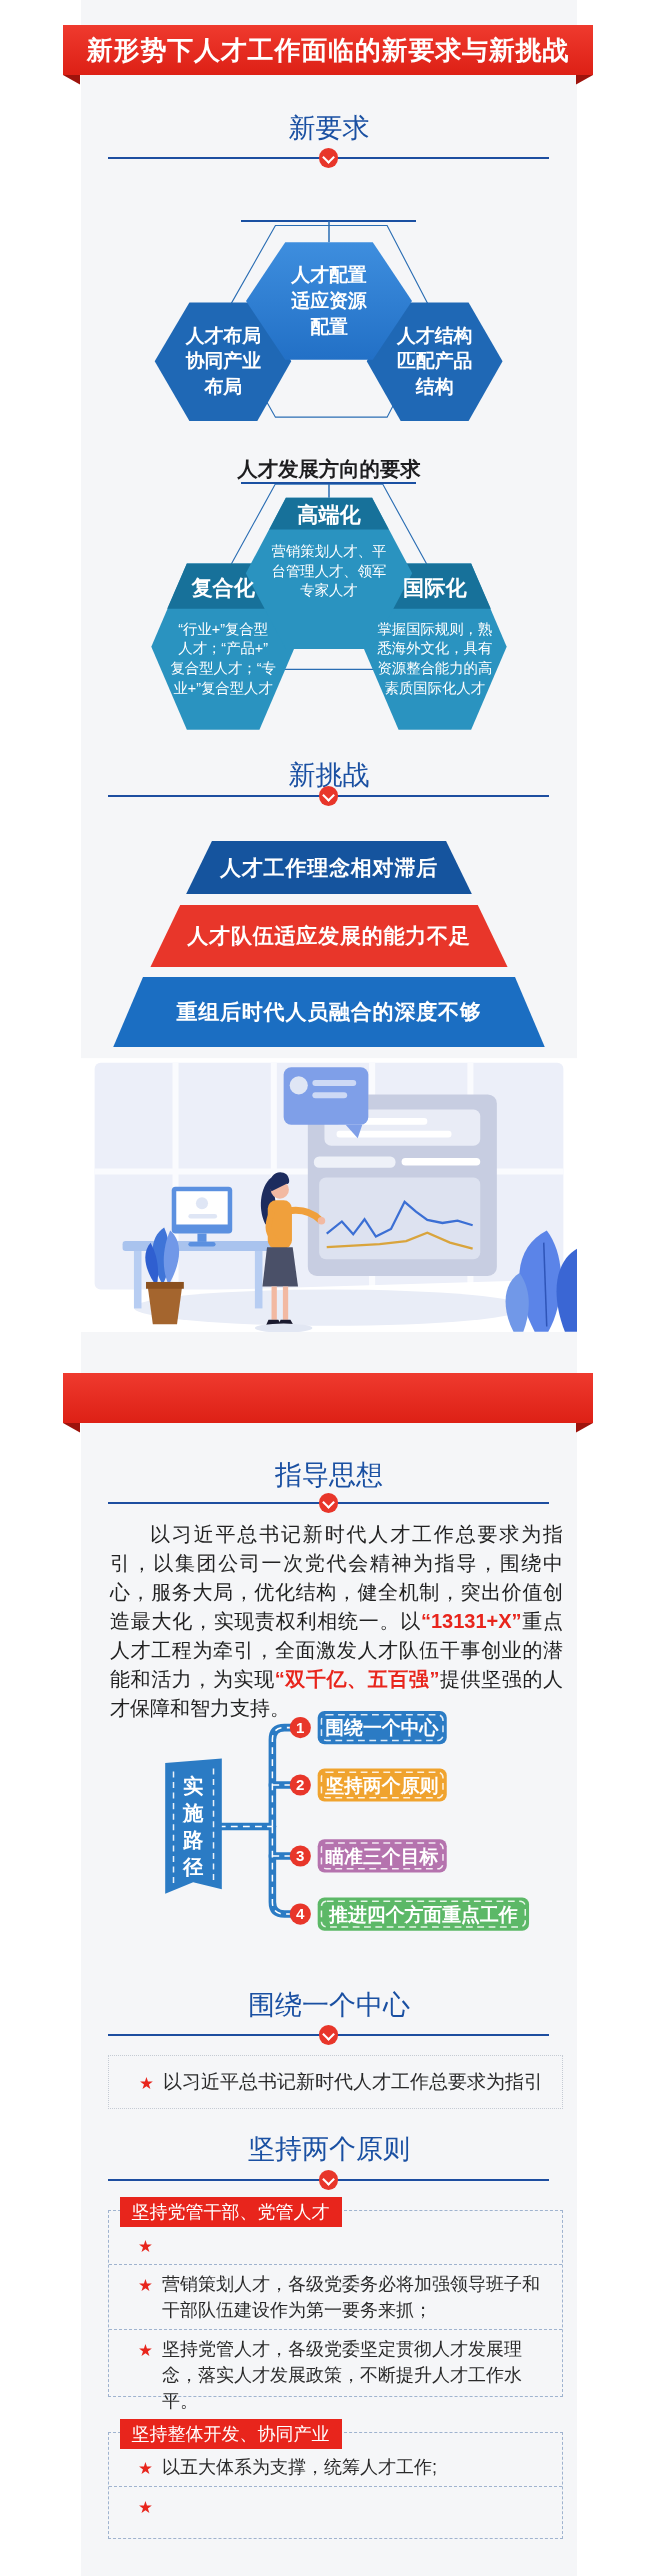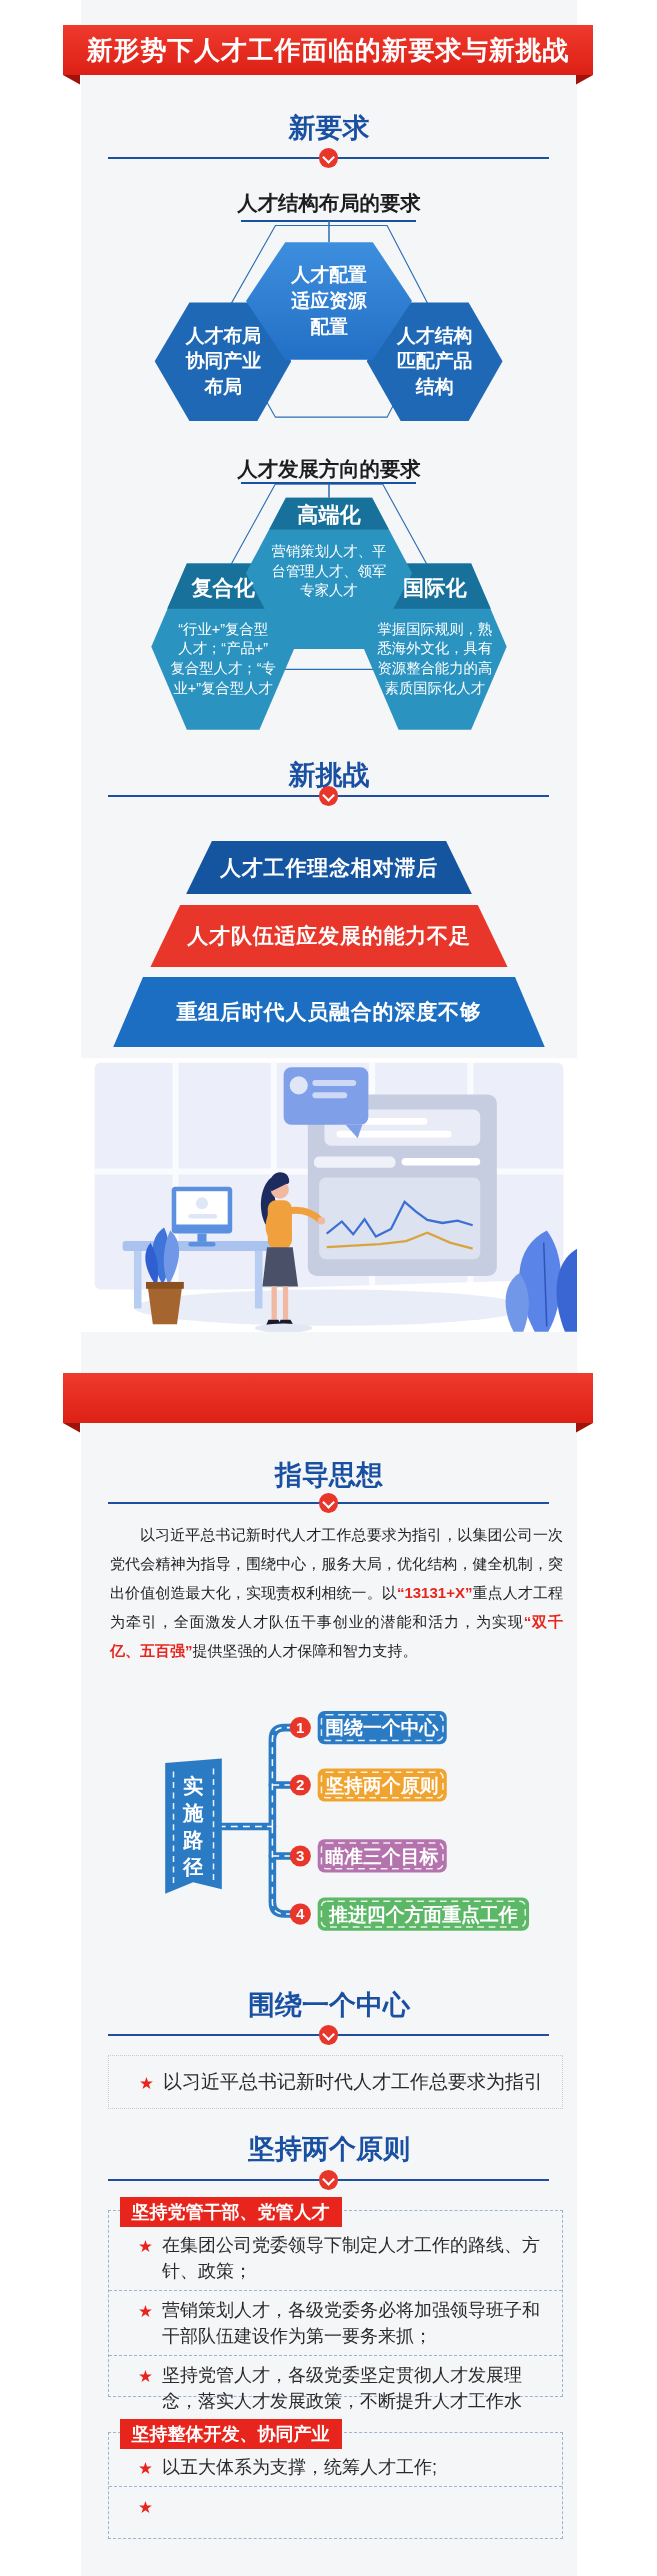--- a/index.html
+++ b/index.html
@@ -9,53 +9,53 @@
   .abs{position:absolute;}
 
   
   .banner{position:absolute;left:63px;width:530px;height:50px;background:linear-gradient(180deg,#ef3a2e,#dd2015);
           color:#fff;font-size:26px;font-weight:bold;display:flex;align-items:center;justify-content:center;letter-spacing:0.8px;text-align:center;}
   .fold{position:absolute;top:100%;width:17.4px;height:9.8px;background:#9e130c;}
   .fold-l{left:0;clip-path:polygon(0 0,100% 0,100% 100%);}
   .fold-r{right:0;clip-path:polygon(0 0,100% 0,0 100%);}
 
   
-  .h1{position:absolute;left:81px;width:496px;text-align:center;font-size:27px;font-weight:bold;color:#1a50a2;}
+  .h1{position:absolute;left:81px;width:496px;text-align:center;font-size:27px;font-weight:normal;color:#1a50a2;}
   
   .h2{position:absolute;left:81px;width:496px;text-align:center;font-size:20.4px;font-weight:bold;color:#1d1d1f;}
   .h2u{position:absolute;left:241px;width:175px;height:1.5px;background:#1a50a2;}
 
   
   .divider{position:absolute;left:108px;width:441px;height:19.6px;}
   .dline{position:absolute;top:9px;left:0;width:100%;height:1.5px;background:#1d4ea0;}
   .ddot{position:absolute;left:50%;top:0;margin-left:-9.8px;width:19.6px;height:19.6px;border-radius:50%;background:#e8362a;}
   .ddot::after{content:"";position:absolute;left:5.3px;top:4.5px;width:6.8px;height:6.8px;
                border-left:2.3px solid #fff;border-bottom:2.3px solid #fff;transform:rotate(-45deg);}
 
   
   .pyr{position:absolute;left:81px;width:496px;color:#fff;font-weight:bold;font-size:21px;
        display:flex;align-items:center;justify-content:center;letter-spacing:0.8px;}
   .pyr1{top:841px;height:53px;background:#15549e;clip-path:polygon(26.4% 0,73.6% 0,78.8% 100%,21.2% 100%);}
   .pyr2{top:905px;height:62px;background:#e8362a;clip-path:polygon(20% 0,80% 0,86% 100%,14% 100%);}
   .pyr3{top:977px;height:70px;background:#1b6ec2;clip-path:polygon(12.5% 0,87.5% 0,93.5% 100%,6.5% 100%);}
 
   
-  .para{position:absolute;left:110px;top:1520px;width:453px;font-size:15px;line-height:29px;color:#222;
+  .para{position:absolute;left:110px;top:1520px;width:453px;font-size:20px;line-height:29px;color:#222;
         text-align:justify;text-indent:2em;}
   .hl{color:#e8251c;font-weight:bold;}
 
   
   .dotbox{position:absolute;left:108px;top:2055px;width:455px;height:54px;border:1.5px dotted #c5cbd4;
           box-sizing:border-box;display:flex;align-items:center;padding-left:30px;font-size:19px;color:#2a2a2a;}
 
   
   .gbox{position:absolute;left:108px;width:455px;border:0.8px dashed #9fb3cf;box-sizing:border-box;background:transparent;}
   .gbox1{top:2210px;height:187px;padding-top:15px;}
   .gbox2{top:2432px;height:107px;padding-top:15px;}
-  .glabel{position:absolute;left:10.6px;top:-14.4px;background:#e8251c;color:#ffffff;font-weight:bold;
+  .glabel{position:absolute;left:10.6px;top:-14.4px;background:#e8251c;color:#ffffff;font-weight:normal;
           font-size:18px;padding:3px 12px;white-space:nowrap;}
   .gitem{display:flex;align-items:flex-start;padding:6px 13.6px 6px 29px;font-size:18px;line-height:26px;color:#2a2a2a;
          border-bottom:0.8px dashed #9fb3cf;}
   .gitem:last-child{border-bottom:none;}
   .star{color:#e8251c;font-size:16.6px;margin-right:9px;flex:0 0 auto;transform:translateY(2.3px);}
 
   svg text{font-family:"Liberation Sans","DejaVu Sans",sans-serif;}
 </style>
 </head>
 <body>
@@ -68,21 +68,20 @@
     <div class="fold fold-l"></div>
     <div class="fold fold-r"></div>
   </div>
 
   <div class="h1" style="top:110px;">新要求</div>
   <div class="divider" style="top:148px;">
     <div class="dline"></div>
     <div class="ddot"></div>
   </div>
 
-  <div class="h2" style="top:189px;">人才结构布局的要求</div>
   <div class="h2u" style="top:220px;"></div>
 
   <svg class="abs" style="left:81px;top:221px;" width="496" height="249" viewBox="0 0 656 330">
     <defs>
       <linearGradient id="gc1" x1="0" y1="0" x2="0" y2="1">
         <stop offset="0" stop-color="#3e8ede"></stop>
           <stop offset="1" stop-color="#2270c6"></stop>
       </linearGradient>
     </defs>
     <line x1="328" y1="0" x2="328" y2="28" stroke="#2a6db3" stroke-width="2"></line>
@@ -304,21 +303,20 @@
   <div class="h1" style="top:2131px;">坚持两个原则</div>
   <div class="divider" style="top:2170px;">
     <div class="dline"></div>
     <div class="ddot"></div>
   </div>
 
   <div class="gbox gbox1">
     <div class="glabel">坚持党管干部、党管人才</div>
     <div class="gitem">
       <span class="star">★</span>
-      <span>在集团公司党委领导下制定人才工作的路线、方针、政策；</span>
     </div>
     <div class="gitem">
       <span class="star">★</span>
       <span>营销策划人才，各级党委务必将加强领导班子和干部队伍建设作为第一要务来抓；</span>
     </div>
     <div class="gitem">
       <span class="star">★</span>
       <span>坚持党管人才，各级党委坚定贯彻人才发展理念，落实人才发展政策，不断提升人才工作水平。</span>
     </div>
   </div>

